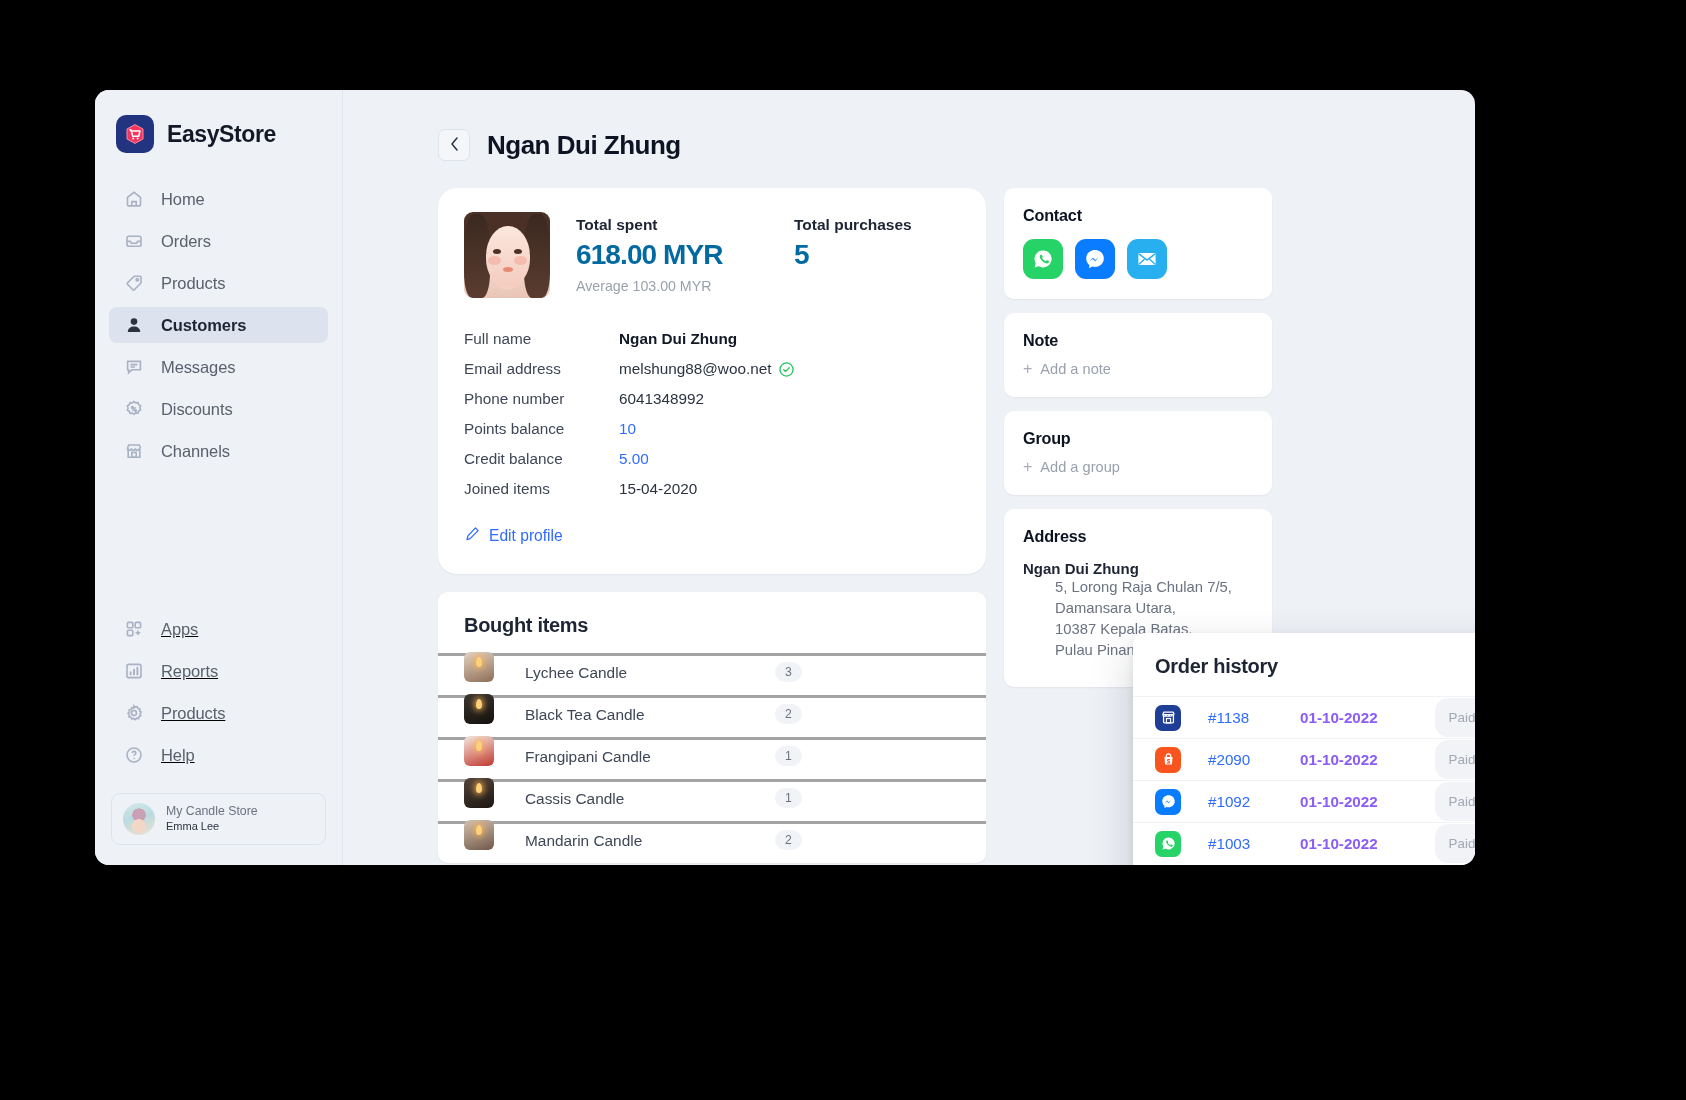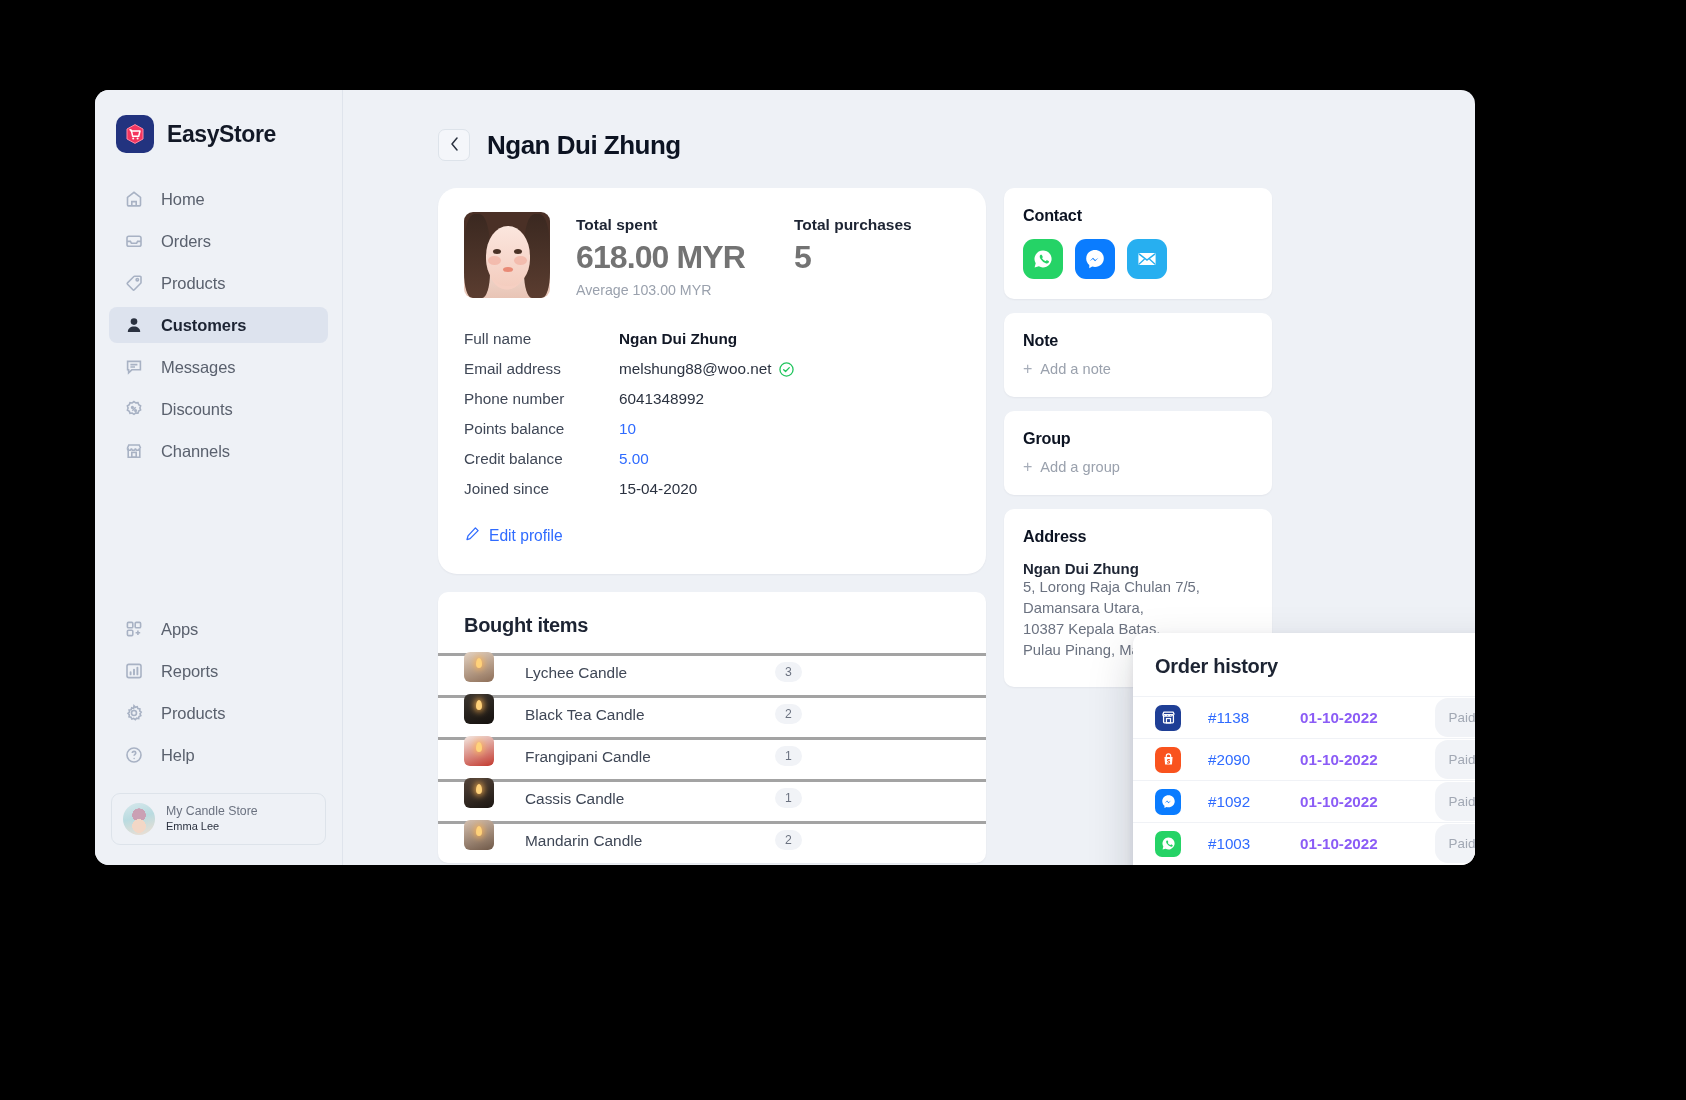--- a/index.html
+++ b/index.html
@@ -54,21 +54,21 @@
     border-radius: 8px;
     margin-bottom: 6px;
     cursor: pointer;
   }
   .nav-item .ico { width: 21px; height: 21px; flex: 0 0 21px; display:flex; align-items:center; justify-content:center;}
   .nav-item .lbl { font-size: 16.5px; color: #5a616e; letter-spacing: -0.1px; }
   .nav-item.active { background: #dde3ee; }
   .nav-item.active .lbl { color: #1d2433; font-weight: 700; }
   .nav-ico { stroke: #a8b2c4; stroke-width: 1.6; fill: none; }
 
-  .nav-bottom { margin-top: auto; padding: 0 14px 0; }
+  .nav-bottom { margin-top: auto; padding: 0 14px 0; text-decoration: underline; }
   .store-card {
     margin: 14px 16px 20px;
     border: 1px solid #dde3ea;
     border-radius: 9px;
     padding: 9px 11px;
     display: flex; align-items: center; gap: 11px;
     background: transparent;
     cursor: pointer;
   }
   .store-av {
@@ -151,21 +151,21 @@
   .avatar .cheek1,.avatar .cheek2{position:absolute;width:13px;height:9px;border-radius:50%;background:#f0a695;opacity:.55;top:44px}
   .avatar .cheek1{left:24px}.avatar .cheek2{left:50px}
   .avatar .eye1,.avatar .eye2{position:absolute;width:8px;height:5px;border-radius:50%;background:#4b3226;top:37px}
   .avatar .eye1{left:29px}.avatar .eye2{left:50px}
   .avatar .lip{position:absolute;left:39px;top:55px;width:10px;height:5px;border-radius:50%;background:#e98a76}
 
   .stats { display: flex; gap: 0; padding-top: 4px; }
   .stat { }
   .stat.spent { width: 218px; }
   .stat-label { font-size: 15.5px; font-weight: 700; color: #1d2433; }
-  .stat-value { font-size: 32px; font-weight: 700; color: #737373; letter-spacing: -0.9px; margin-top: 6px; line-height: 1.1;}
+  .stat-value { font-size: 28px; font-weight: 700; color: #0369a1; letter-spacing: -0.9px; margin-top: 6px; line-height: 1.1;}
   .stat-sub { font-size: 14.2px; color: #9aa1ad; margin-top: 7px; }
 
   .kv { margin-top: 26px; }
   .kv-row { display: flex; align-items: center; height: 30px; }
   .kv-k { width: 155px; flex: 0 0 155px; font-size: 15.3px; color: #3f4756; }
   .kv-v { font-size: 15.3px; color: #2b3240; display: flex; align-items: center; gap: 8px; }
   .kv-v.bold { font-weight: 700; color: #121826; }
   .kv-v.link { color: #2f6bff; }
   .verified { width: 15px; height: 15px; flex: 0 0 15px; }
 
@@ -205,21 +205,21 @@
   .contact-icons { display: flex; gap: 12px; margin-top: 14px; }
   .cbtn { width: 40px; height: 40px; border-radius: 11px; display:flex; align-items:center; justify-content:center; cursor:pointer; }
   .cbtn.wa { background: #25d366; }
   .cbtn.fb { background: #0a7cff; }
   .cbtn.em { background: #27aff0; }
 
   .add-row { display: flex; align-items: center; gap: 8px; margin-top: 11px; color: #9aa1ad; font-size: 14.6px; cursor: pointer; }
   .plus { font-size: 16px; line-height: 1; color: #a6adb9; }
 
   .addr-name { font-size: 15px; font-weight: 700; color: #1d2433; margin-top: 14px; }
-  .addr-line { font-size: 14.8px; color: #6b7280; line-height: 1.42; }
+  .addr-line { font-size: 14.8px; color: #6b7280; line-height: 1.42; margin-left: 32px; }
 
   
   .order-panel {
     position: absolute;
     left: 790px; top: 543px;
     width: 560px;
     background: #ffffff;
     border-radius: 11px;
     box-shadow: 0 18px 46px rgba(16,24,40,0.18), 0 3px 10px rgba(16,24,40,0.08);
     overflow: hidden;
@@ -453,21 +453,21 @@
             </div>
             <div class="kv-row">
               <span class="kv-k">Points balance</span>
               <span class="kv-v link">10</span>
             </div>
             <div class="kv-row">
               <span class="kv-k">Credit balance</span>
               <span class="kv-v link">5.00</span>
             </div>
             <div class="kv-row">
-              <span class="kv-k">Joined since</span>
+              <span class="kv-k">Joined items</span>
               <span class="kv-v">15-04-2020</span>
             </div>
           </div>
 
           <div class="edit-link">
             <span>
               <svg width="16" height="16" viewBox="0 0 16 16">
                   <path d="M11.4 1.9l2.7 2.7-8 8L3 13.6l1-3.7z" fill="none" stroke="#2f6bff" stroke-width="1.3" stroke-linejoin="round"></path>
                 </svg>
             </span>

